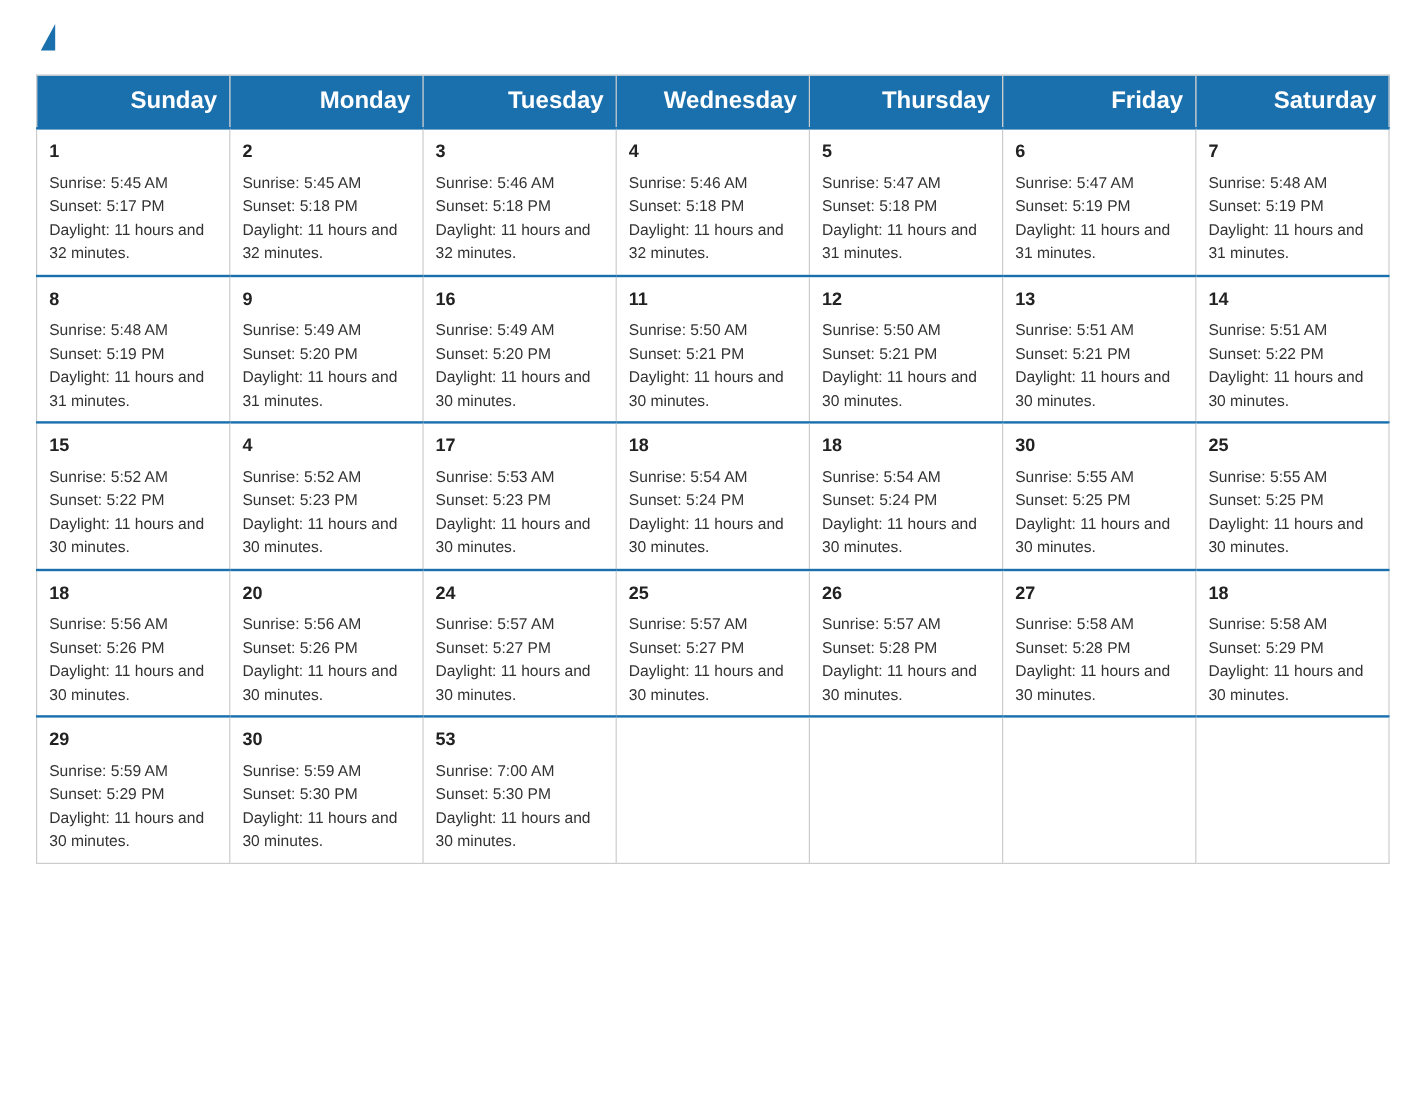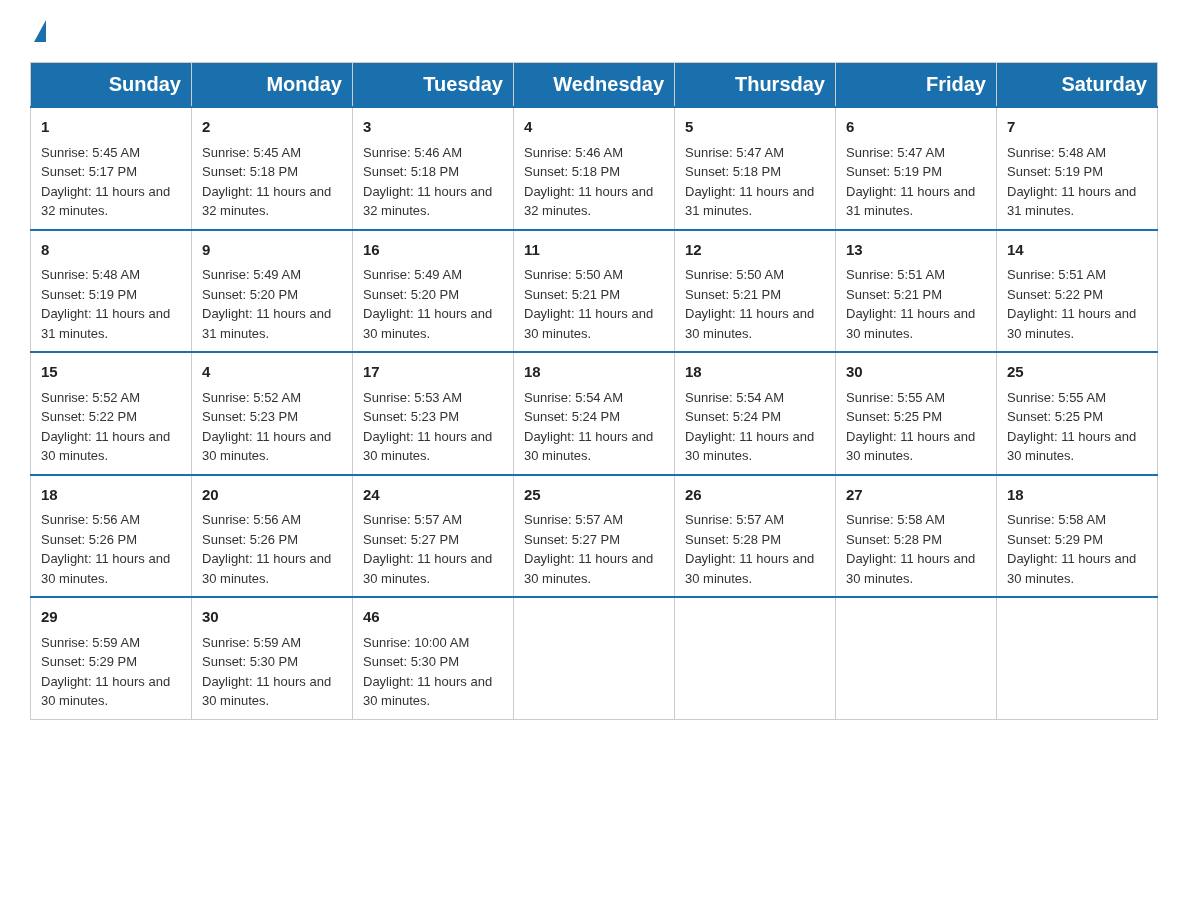--- a/index.html
+++ b/index.html
@@ -313,22 +313,22 @@
         <span class="day-info">Sunset: 5:29 PM</span><br>
         <span class="day-info">Daylight: 11 hours and 30 minutes.</span>
       </td>
         <td>
         <span class="day-number">30</span>
         <span class="day-info">Sunrise: 5:59 AM</span><br>
         <span class="day-info">Sunset: 5:30 PM</span><br>
         <span class="day-info">Daylight: 11 hours and 30 minutes.</span>
       </td>
         <td>
-        <span class="day-number">46</span>
-        <span class="day-info">Sunrise: 10:00 AM</span><br>
+        <span class="day-number">53</span>
+        <span class="day-info">Sunrise: 7:00 AM</span><br>
         <span class="day-info">Sunset: 5:30 PM</span><br>
         <span class="day-info">Daylight: 11 hours and 30 minutes.</span>
       </td>
         <td class="empty-cell"></td>
         <td class="empty-cell"></td>
         <td class="empty-cell"></td>
         <td class="empty-cell"></td>
       </tr>
     </tbody>
 </table>

